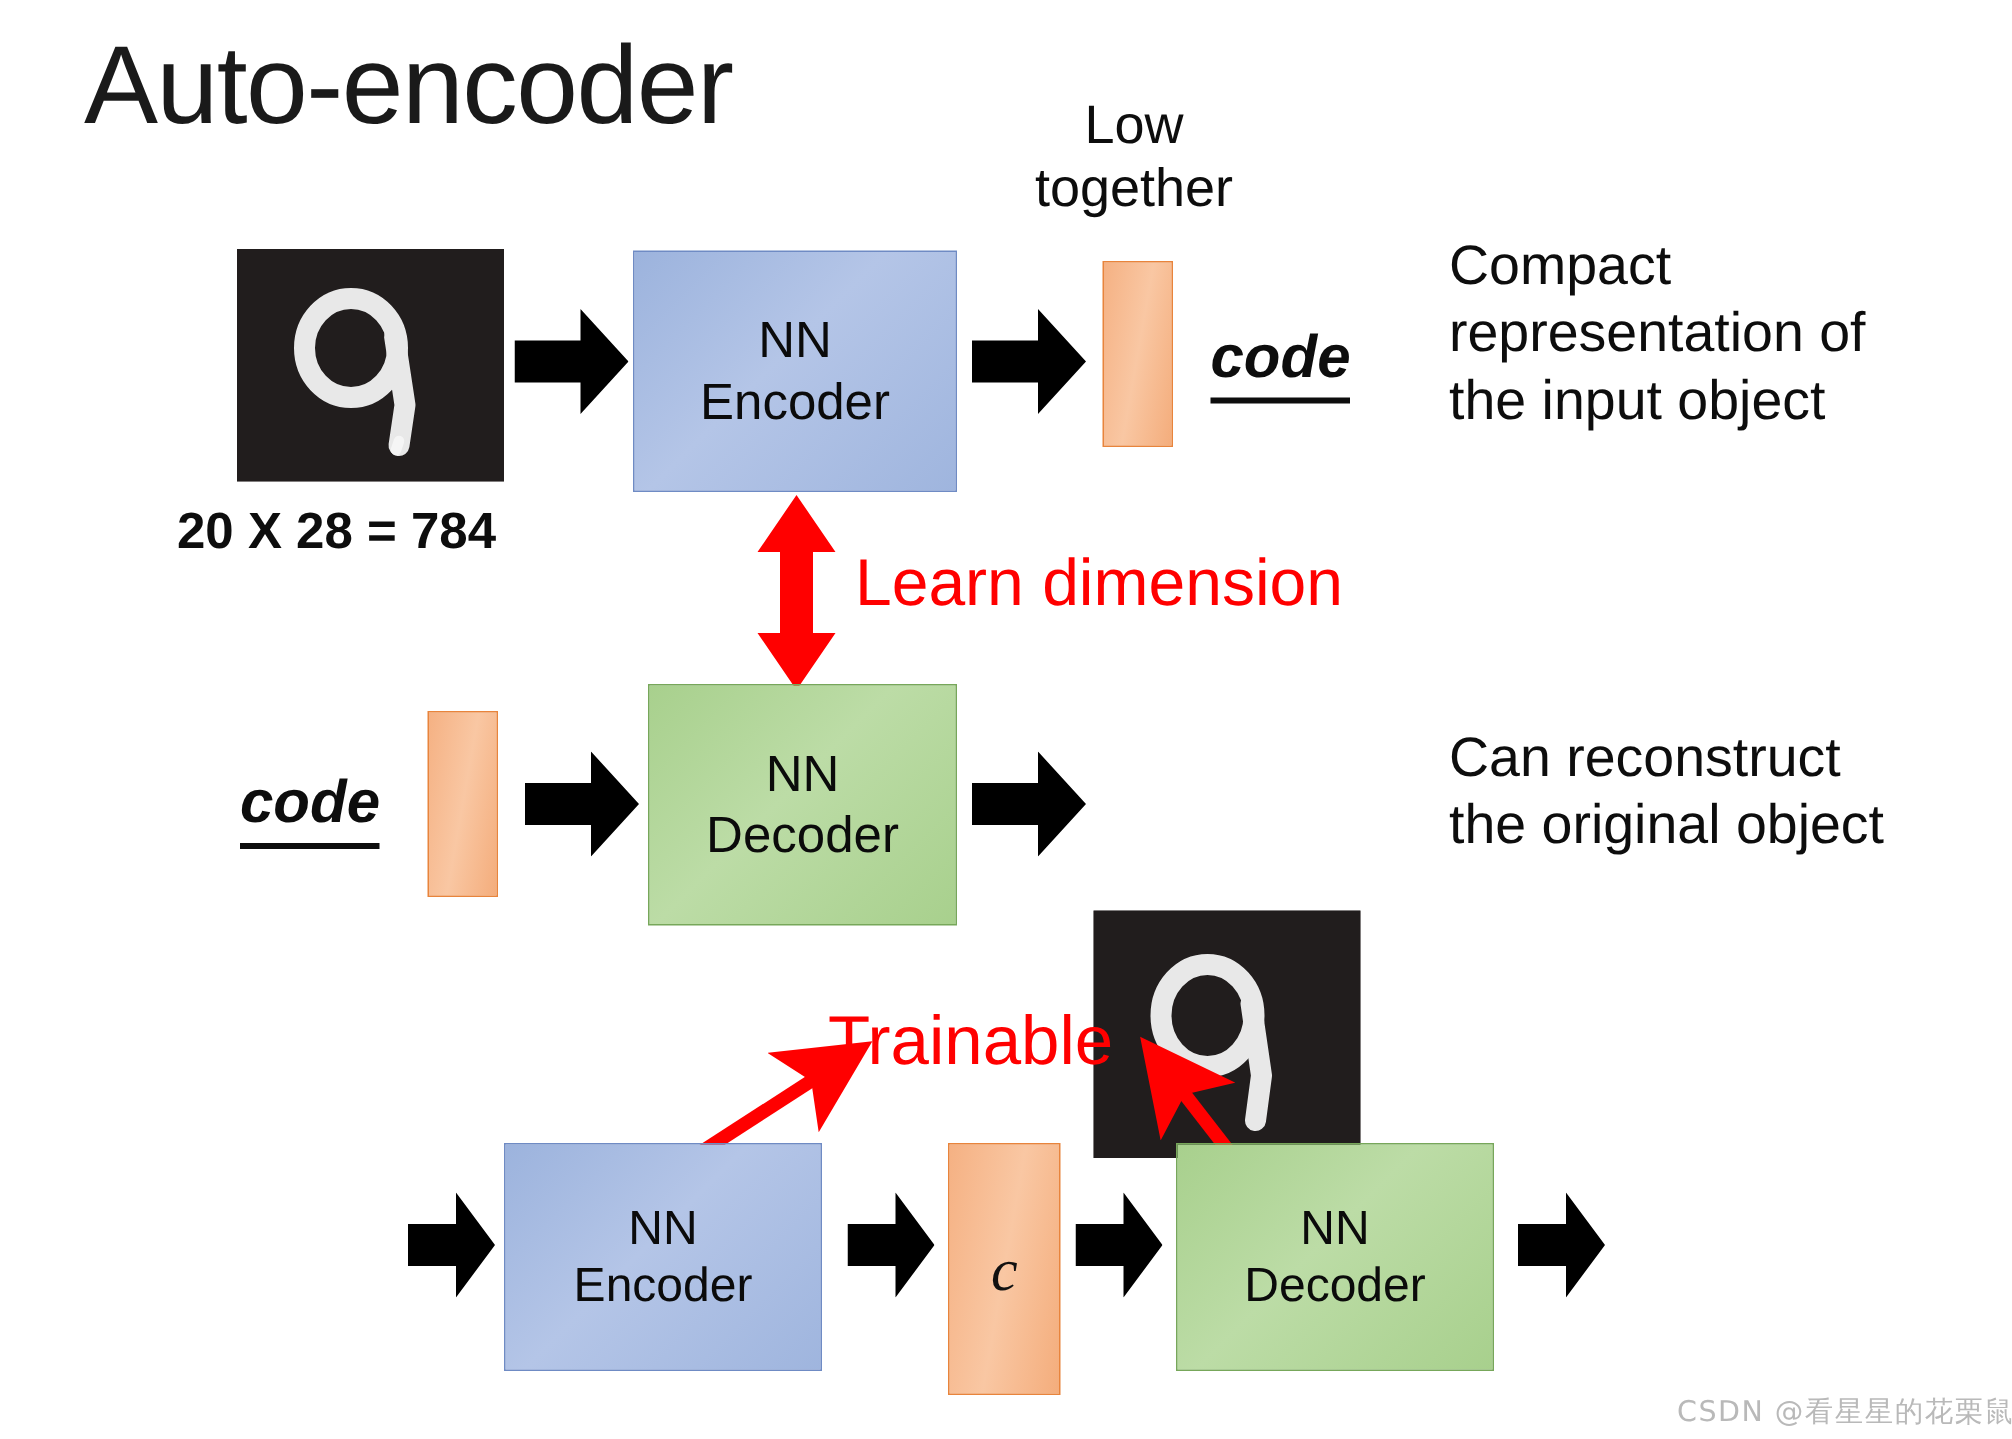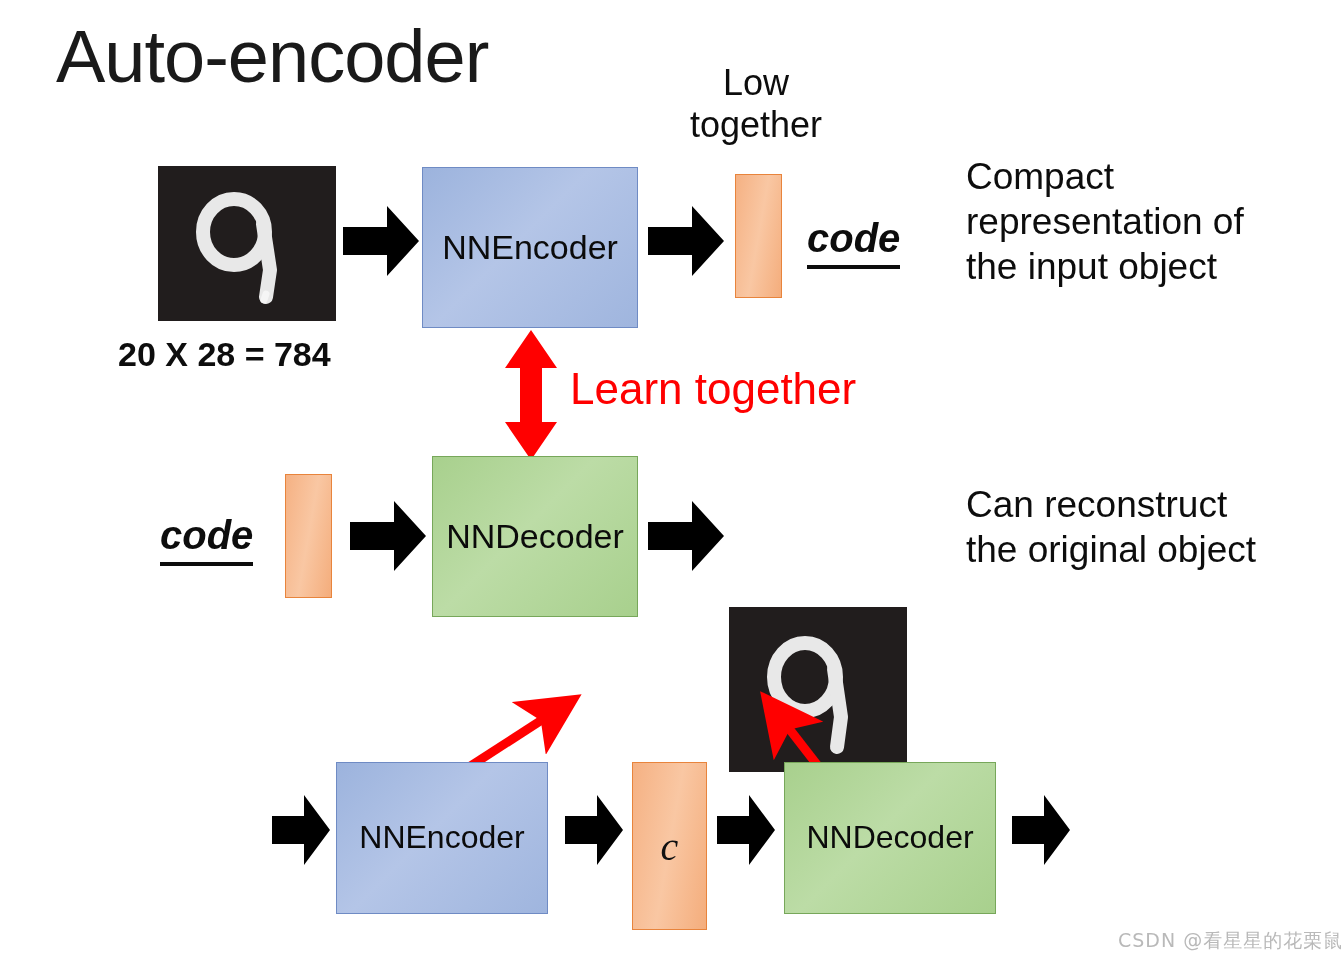--- a/index.html
+++ b/index.html
@@ -36,21 +36,21 @@
     color: #0d0d0d;
     font-size: 36px;
     line-height: 1.18;
     white-space: pre-line;
   }
   .txt-center { text-align: center; }
 
   
   .nnbox {
     display: flex;
-    flex-direction: row;
+    flex-direction: column;
     align-items: center;
     justify-content: center;
     font-size: 34px;
     color: #0b0b0b;
     line-height: 1.18;
     box-sizing: border-box;
     text-align: center;
   }
   .nnbox span { display: block; }
   .nnbox.enc {
@@ -176,21 +176,21 @@
   <div class="abs txt" style="left:966px; top:154px; width:380px; font-size:37px; line-height:1.22;">Compact
 representation of
 the input object</div>
 
   <div class="abs" style="left:500px; top:330px;">
     <svg width="62" height="130" viewBox="0 0 62 130">
       <polygon points="31,0 57,38 42,38 42,92 57,92 31,130 5,92 20,92 20,38 5,38" fill="#ff0000"></polygon>
     </svg>
   </div>
 
-  <div class="abs redtxt" style="left:570px; top:367px; font-size:44px;">Learn together</div>
+  <div class="abs redtxt" style="left:570px; top:367px; font-size:44px;">Learn dimension</div>
 
   <div class="abs codelabel" style="left:160px; top:515px;">
     <span>code</span>
     <span class="rule"></span>
   </div>
 
   <div class="abs codebar" style="left:285px; top:474px; width:47px; height:124px;"></div>
 
   <div class="abs blkarrow" style="left:350px; top:501px;">
     <svg width="76" height="70" viewBox="0 0 76 70">
@@ -226,20 +226,21 @@
   <svg class="abs" style="left:400px; top:660px;" width="520" height="130" viewBox="0 0 520 130">
     <defs>
       <marker id="rah" markerWidth="7" markerHeight="7" refX="5.2" refY="3.5" orient="auto">
         <polygon points="0,0 7,3.5 0,7 1.6,3.5" fill="#ff0000"></polygon>
       </marker>
     </defs>
     <line x1="52" y1="118" x2="168" y2="43" stroke="#ff0000" stroke-width="9" marker-end="url(#rah)"></line>
     <line x1="432" y1="124" x2="370" y2="44" stroke="#ff0000" stroke-width="9" marker-end="url(#rah)"></line>
   </svg>
 
+  <div class="abs redtxt" style="left:552px; top:670px; font-size:46px;">Trainable</div>
 
   <div class="abs blkarrow" style="left:272px; top:795px;">
     <svg width="58" height="70" viewBox="0 0 58 70">
       <polygon points="0,21 32,21 32,0 58,35 32,70 32,49 0,49" fill="#000000"></polygon>
     </svg>
   </div>
 
   <div class="abs nnbox enc" style="left:336px; top:762px; width:212px; height:152px; font-size:32px;">
     <span>NN</span>
     <span>Encoder</span>

